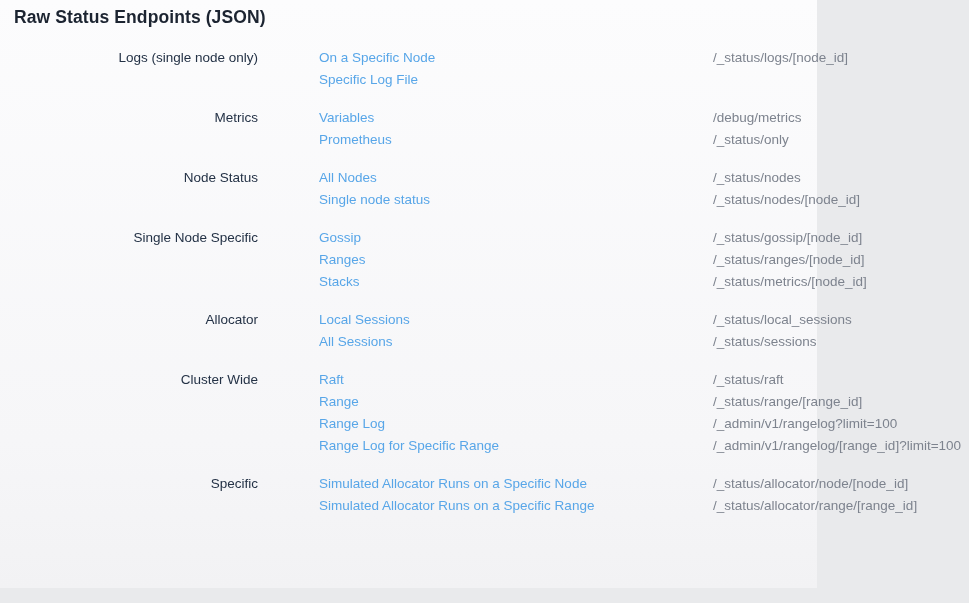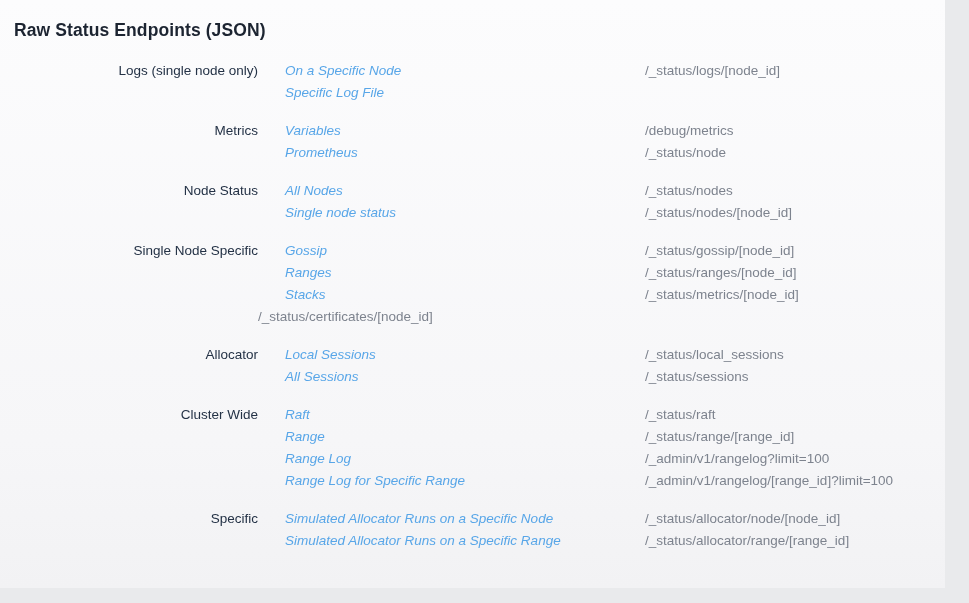--- a/index.html
+++ b/index.html
@@ -8,54 +8,54 @@
   }
   body {
     width: 969px;
     height: 603px;
     background: #e9eaec;
     font-family: "Liberation Sans", sans-serif;
     overflow: hidden;
   }
   .page {
     box-sizing: border-box;
-    width: 945px;
+    width: 817px;
     height: 588px;
     background: linear-gradient(180deg, #fcfcfd 0%, #f6f6f8 75%, #f2f2f4 100%);
-    padding-top: 19px;
+    padding-top: 6px;
   }
   .page-title {
     margin: 0 0 0 14px;
     font-size: 17.5px;
     font-weight: 600;
     line-height: 22px;
     color: #1c2431;
     letter-spacing: 0.1px;
   }
   .groups {
     margin-top: 19px;
   }
   .group {
     margin-bottom: 16px;
   }
   .row {
     display: grid;
     grid-template-columns: 258px 387px auto;
     line-height: 22px;
     font-size: 13.5px;
+    gap: 34px;
   }
   .cat {
     text-align: right;
     color: var(--category, #243246);
     white-space: nowrap;
   }
   .linkcell {
     padding-left: 27px;
     white-space: nowrap;
-    font-style: italic;
   }
   a.link {
     color: var(--link, #58a6e8);
     text-decoration: none;
     cursor: pointer;
   }
   .path {
     color: var(--path, #7d838e);
     white-space: nowrap;
   }
@@ -84,21 +84,21 @@
       </div>
       <div class="group">
         <div class="row">
           <div class="cat">Metrics</div>
           <div class="linkcell"><a class="link" href="#">Variables</a></div>
           <div class="path">/debug/metrics</div>
         </div>
         <div class="row">
           <div class="cat"></div>
           <div class="linkcell"><a class="link" href="#">Prometheus</a></div>
-          <div class="path">/_status/node</div>
+          <div class="path">/_status/only</div>
         </div>
       </div>
       <div class="group">
         <div class="row">
           <div class="cat">Node Status</div>
           <div class="linkcell"><a class="link" href="#">All Nodes</a></div>
           <div class="path">/_status/nodes</div>
         </div>
         <div class="row">
           <div class="cat"></div>
@@ -117,21 +117,20 @@
           <div class="linkcell"><a class="link" href="#">Ranges</a></div>
           <div class="path">/_status/ranges/[node_id]</div>
         </div>
         <div class="row">
           <div class="cat"></div>
           <div class="linkcell"><a class="link" href="#">Stacks</a></div>
           <div class="path">/_status/metrics/[node_id]</div>
         </div>
         <div class="row">
           <div class="cat"></div>
-          <div class="path">/_status/certificates/[node_id]</div>
         </div>
       </div>
       <div class="group">
         <div class="row">
           <div class="cat">Allocator</div>
           <div class="linkcell"><a class="link" href="#">Local Sessions</a></div>
           <div class="path">/_status/local_sessions</div>
         </div>
         <div class="row">
           <div class="cat"></div>

